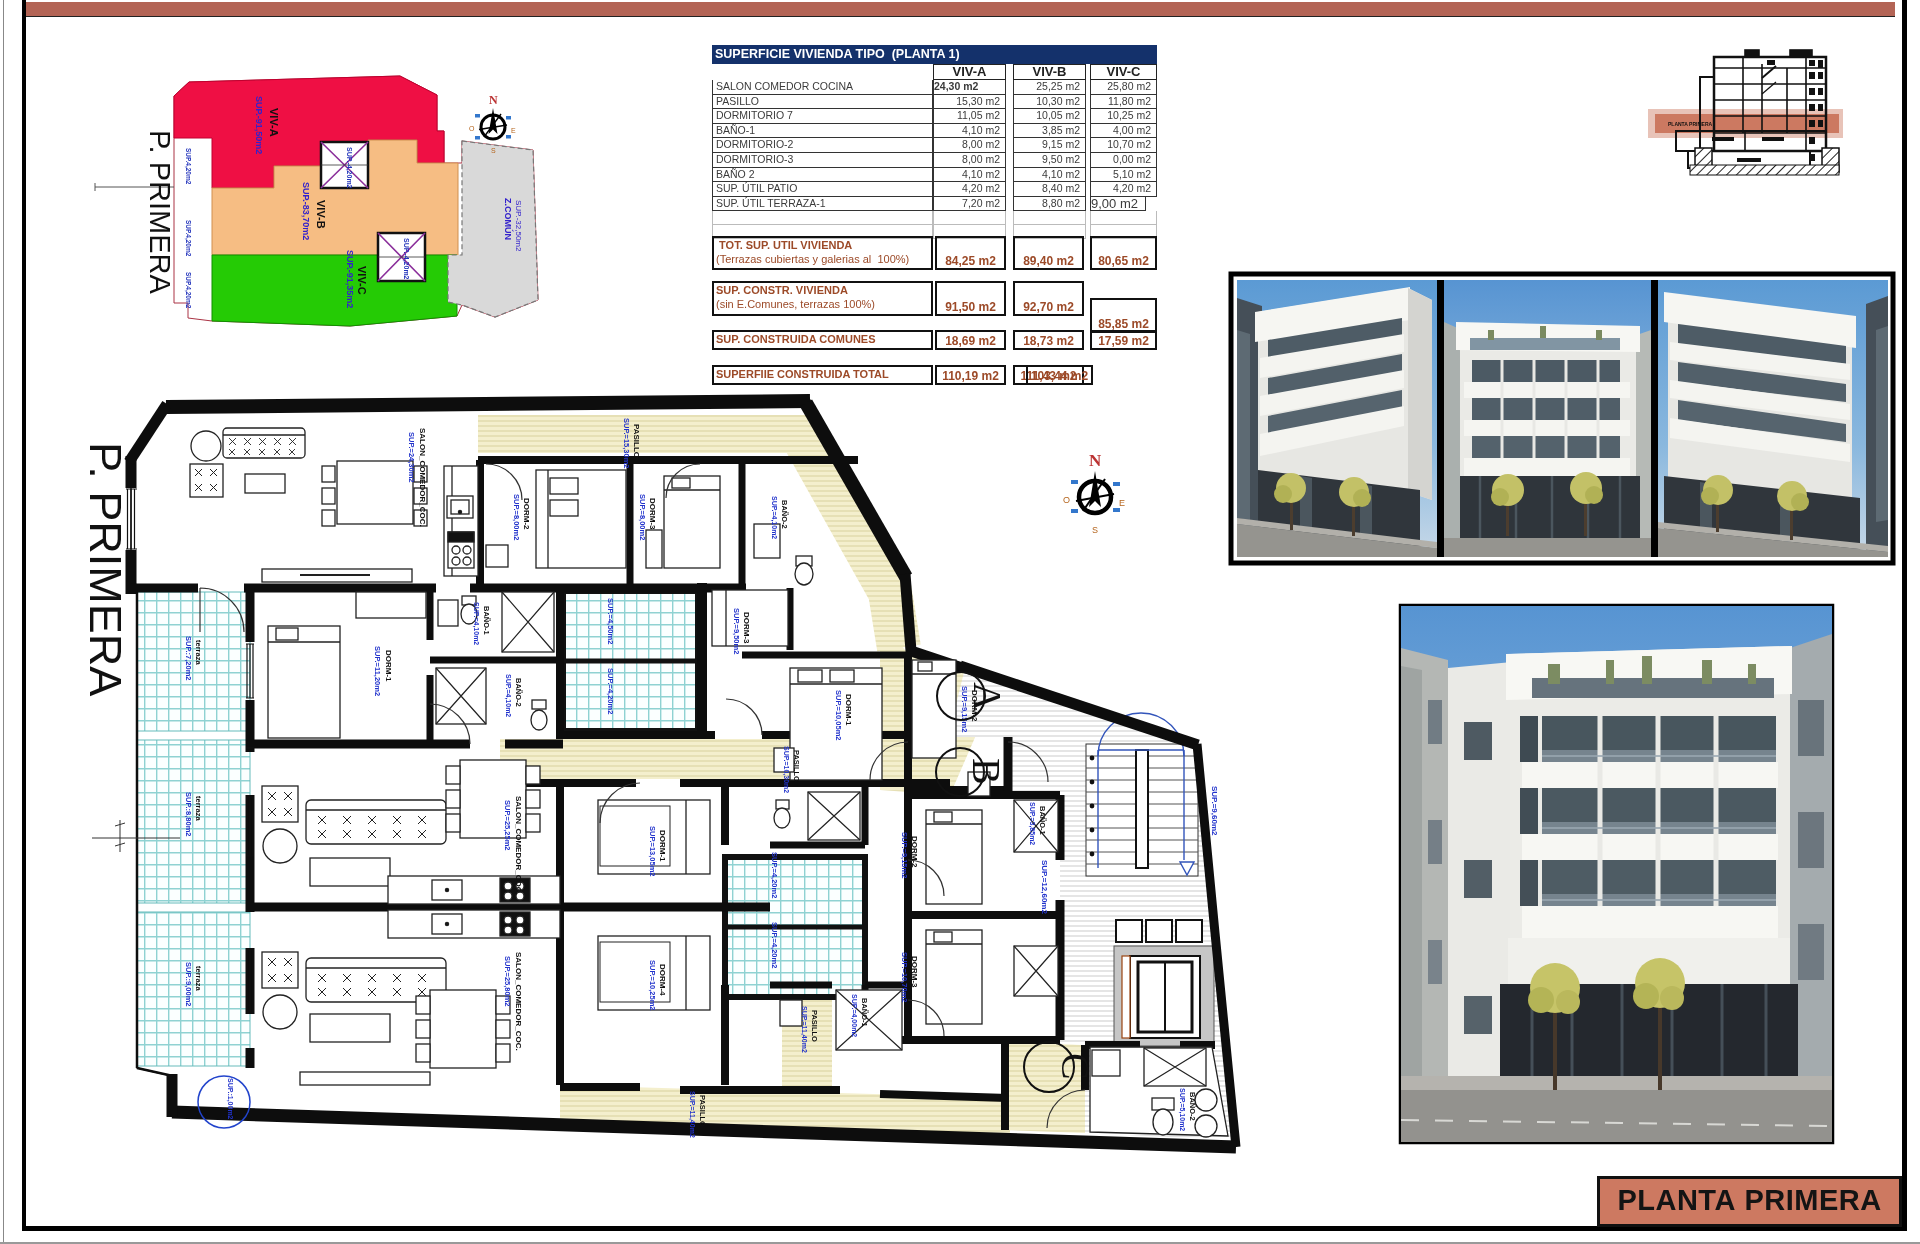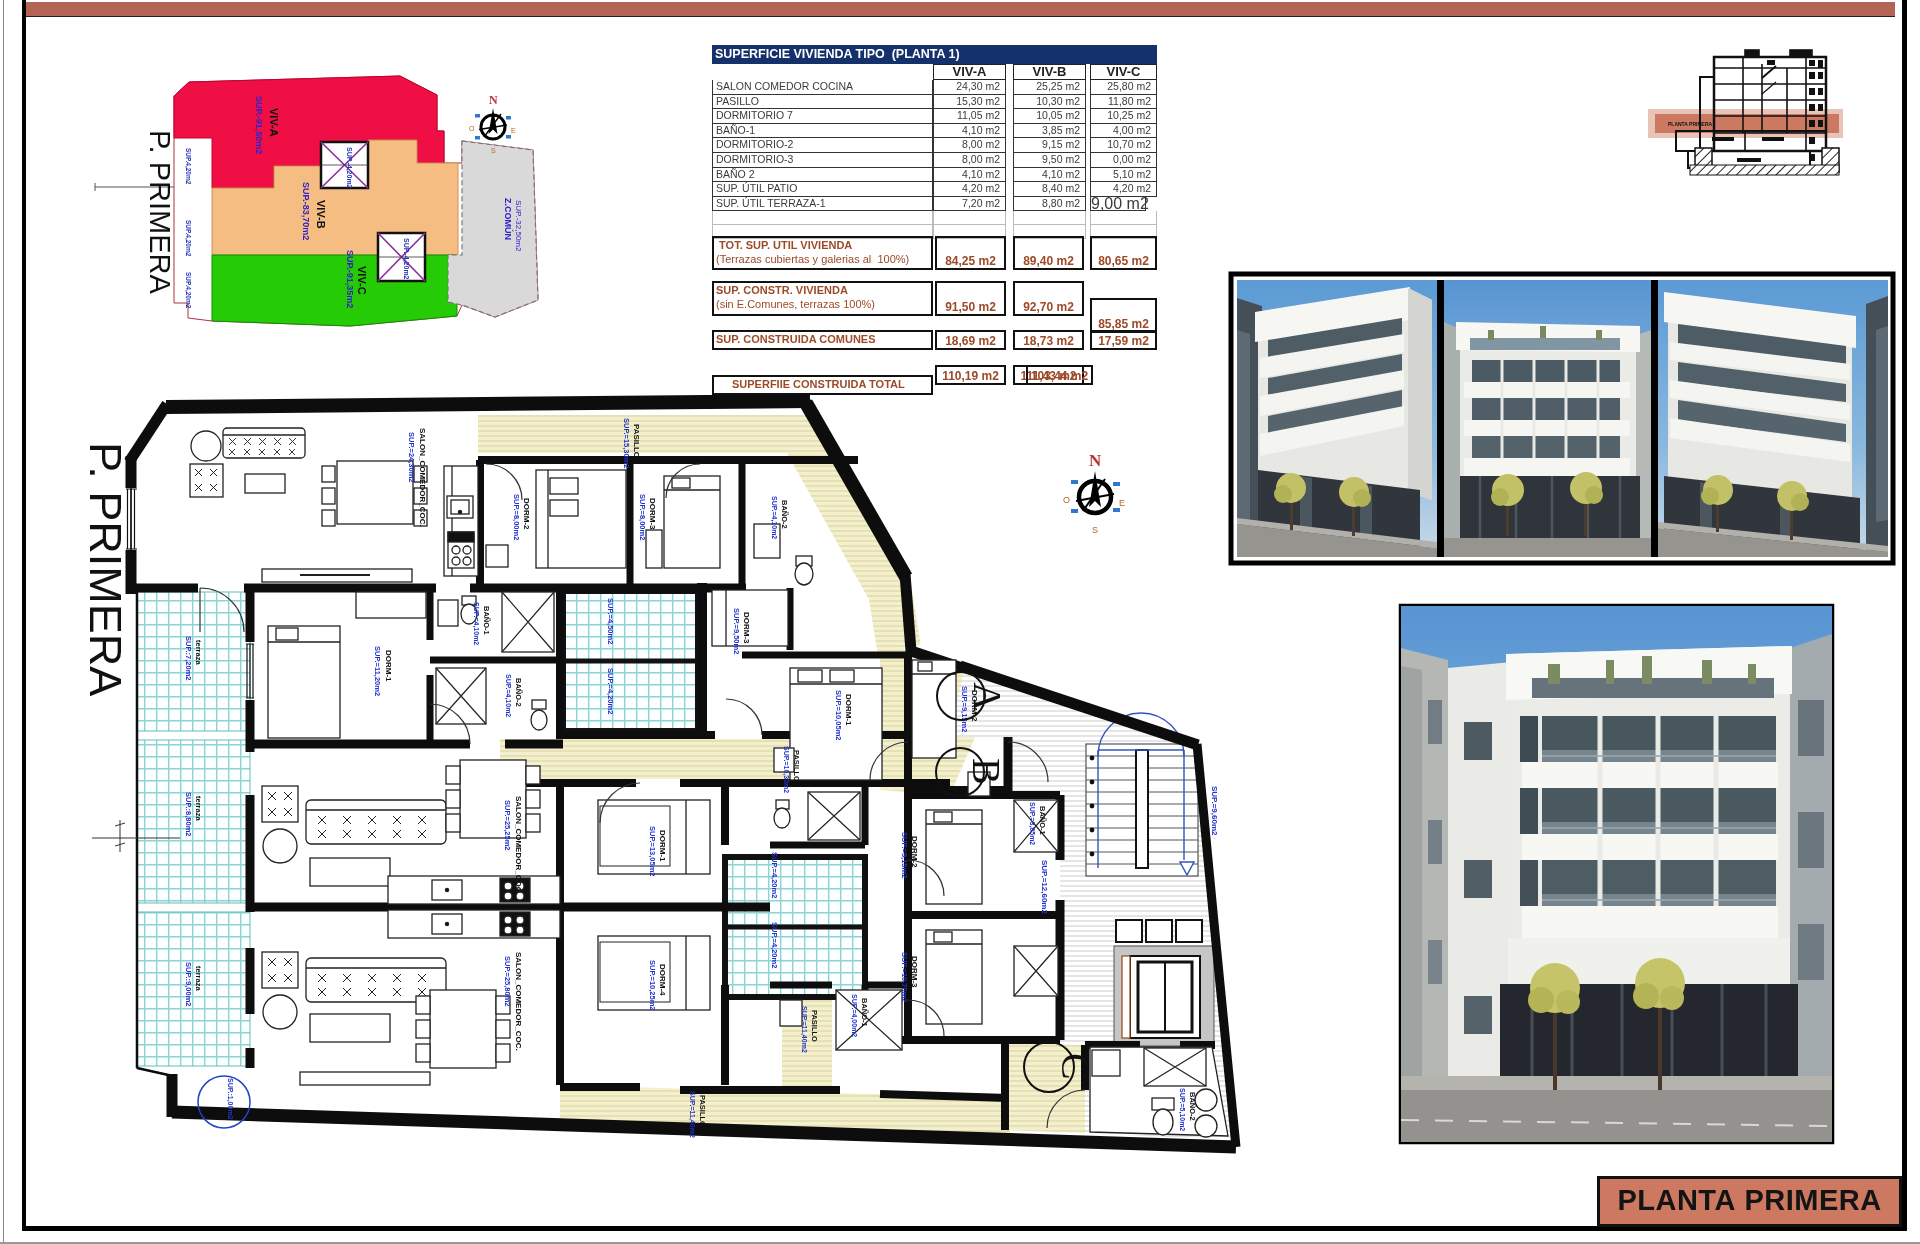--- a/index.html
+++ b/index.html
@@ -25,21 +25,21 @@
 
 <div class="abs nav" style="left:712px;top:45px;width:445px;height:19px;font-size:12.5px;">
       <span style="position:absolute;left:3px;top:2px;">SUPERFICIE VIVIENDA TIPO&nbsp;&nbsp;(PLANTA 1)</span>
     </div>
 
 <div id="tbl"></div>
 <div class="abs" style="left: 933px; top: 64px; width: 73px; height: 16px; border: 1.5px solid rgb(34, 34, 34); box-sizing: border-box; text-align: center; font-size: 13px; font-weight: bold; color: rgb(34, 34, 34); line-height: 14px;">VIV-A</div>
     <div class="abs" style="left: 1013px; top: 64px; width: 73px; height: 16px; border: 1.5px solid rgb(34, 34, 34); box-sizing: border-box; text-align: center; font-size: 13px; font-weight: bold; color: rgb(34, 34, 34); line-height: 14px;">VIV-B</div>
     <div class="abs" style="left: 1090px; top: 64px; width: 67px; height: 16px; border: 1.5px solid rgb(34, 34, 34); box-sizing: border-box; text-align: center; font-size: 13px; font-weight: bold; color: rgb(34, 34, 34); line-height: 14px;">VIV-C</div>
     <div class="abs" style="left: 712px; top: 80px; width: 221px; height: 14.6px; border-right: 1px solid rgb(51, 51, 51); border-bottom: 1px solid rgb(51, 51, 51); border-left: 1px solid rgb(51, 51, 51); border-image: initial; border-top: none; box-sizing: border-box; font-size: 10.5px; color: rgb(59, 59, 59); padding-left: 3px; line-height: 13px;">SALON COMEDOR COCINA</div>
-    <div class="abs" style="left: 933px; top: 80px; width: 73px; height: 14.6px; border-right: 1px solid rgb(51, 51, 51); border-bottom: 1px solid rgb(51, 51, 51); border-left: 1px solid rgb(51, 51, 51); border-image: initial; border-top: none; box-sizing: border-box; font-size: 10.5px; color: rgb(59, 59, 59); text-align: right; padding-right: 5px; line-height: 13px;">24,30&nbsp;m2</div>
+    <div class="abs" style="left: 933px; top: 80px; width: 73px; height: 14.6px; border-right: 1px solid rgb(51, 51, 51); border-bottom: 1px solid rgb(51, 51, 51); border-left: 1px solid rgb(51, 51, 51); border-image: initial; border-top: none; box-sizing: border-box; font-size: 10.5px; color: rgb(59, 59, 59); padding-right: 5px; line-height: 13px; font-weight: bold;">24,30&nbsp;m2</div>
     <div class="abs" style="left: 1013px; top: 80px; width: 73px; height: 14.6px; border-right: 1px solid rgb(51, 51, 51); border-bottom: 1px solid rgb(51, 51, 51); border-left: 1px solid rgb(51, 51, 51); border-image: initial; border-top: none; box-sizing: border-box; font-size: 10.5px; color: rgb(59, 59, 59); text-align: right; padding-right: 5px; line-height: 13px;">25,25&nbsp;m2</div>
     <div class="abs" style="left: 1090px; top: 80px; width: 67px; height: 14.6px; border-right: 1px solid rgb(51, 51, 51); border-bottom: 1px solid rgb(51, 51, 51); border-left: 1px solid rgb(51, 51, 51); border-image: initial; border-top: none; box-sizing: border-box; font-size: 10.5px; color: rgb(59, 59, 59); text-align: right; padding-right: 5px; line-height: 13px;">25,80&nbsp;m2</div>
     <div class="abs" style="left: 712px; top: 94.6px; width: 221px; height: 14.6px; border-right: 1px solid rgb(51, 51, 51); border-bottom: 1px solid rgb(51, 51, 51); border-left: 1px solid rgb(51, 51, 51); border-image: initial; border-top: none; box-sizing: border-box; font-size: 10.5px; color: rgb(59, 59, 59); padding-left: 3px; line-height: 13px;">PASILLO</div>
     <div class="abs" style="left: 933px; top: 94.6px; width: 73px; height: 14.6px; border-right: 1px solid rgb(51, 51, 51); border-bottom: 1px solid rgb(51, 51, 51); border-left: 1px solid rgb(51, 51, 51); border-image: initial; border-top: none; box-sizing: border-box; font-size: 10.5px; color: rgb(59, 59, 59); text-align: right; padding-right: 5px; line-height: 13px;">15,30&nbsp;m2</div>
     <div class="abs" style="left: 1013px; top: 94.6px; width: 73px; height: 14.6px; border-right: 1px solid rgb(51, 51, 51); border-bottom: 1px solid rgb(51, 51, 51); border-left: 1px solid rgb(51, 51, 51); border-image: initial; border-top: none; box-sizing: border-box; font-size: 10.5px; color: rgb(59, 59, 59); text-align: right; padding-right: 5px; line-height: 13px;">10,30&nbsp;m2</div>
     <div class="abs" style="left: 1090px; top: 94.6px; width: 67px; height: 14.6px; border-right: 1px solid rgb(51, 51, 51); border-bottom: 1px solid rgb(51, 51, 51); border-left: 1px solid rgb(51, 51, 51); border-image: initial; border-top: none; box-sizing: border-box; font-size: 10.5px; color: rgb(59, 59, 59); text-align: right; padding-right: 5px; line-height: 13px;">11,80&nbsp;m2</div>
     <div class="abs" style="left: 712px; top: 109.2px; width: 221px; height: 14.6px; border-right: 1px solid rgb(51, 51, 51); border-bottom: 1px solid rgb(51, 51, 51); border-left: 1px solid rgb(51, 51, 51); border-image: initial; border-top: none; box-sizing: border-box; font-size: 10.5px; color: rgb(59, 59, 59); padding-left: 3px; line-height: 13px;">DORMITORIO 7</div>
     <div class="abs" style="left: 933px; top: 109.2px; width: 73px; height: 14.6px; border-right: 1px solid rgb(51, 51, 51); border-bottom: 1px solid rgb(51, 51, 51); border-left: 1px solid rgb(51, 51, 51); border-image: initial; border-top: none; box-sizing: border-box; font-size: 10.5px; color: rgb(59, 59, 59); text-align: right; padding-right: 5px; line-height: 13px;">11,05&nbsp;m2</div>
     <div class="abs" style="left: 1013px; top: 109.2px; width: 73px; height: 14.6px; border-right: 1px solid rgb(51, 51, 51); border-bottom: 1px solid rgb(51, 51, 51); border-left: 1px solid rgb(51, 51, 51); border-image: initial; border-top: none; box-sizing: border-box; font-size: 10.5px; color: rgb(59, 59, 59); text-align: right; padding-right: 5px; line-height: 13px;">10,05&nbsp;m2</div>
     <div class="abs" style="left: 1090px; top: 109.2px; width: 67px; height: 14.6px; border-right: 1px solid rgb(51, 51, 51); border-bottom: 1px solid rgb(51, 51, 51); border-left: 1px solid rgb(51, 51, 51); border-image: initial; border-top: none; box-sizing: border-box; font-size: 10.5px; color: rgb(59, 59, 59); text-align: right; padding-right: 5px; line-height: 13px;">10,25&nbsp;m2</div>
@@ -59,42 +59,42 @@
     <div class="abs" style="left: 933px; top: 167.6px; width: 73px; height: 14.6px; border-right: 1px solid rgb(51, 51, 51); border-bottom: 1px solid rgb(51, 51, 51); border-left: 1px solid rgb(51, 51, 51); border-image: initial; border-top: none; box-sizing: border-box; font-size: 10.5px; color: rgb(59, 59, 59); text-align: right; padding-right: 5px; line-height: 13px;">4,10&nbsp;m2</div>
     <div class="abs" style="left: 1013px; top: 167.6px; width: 73px; height: 14.6px; border-right: 1px solid rgb(51, 51, 51); border-bottom: 1px solid rgb(51, 51, 51); border-left: 1px solid rgb(51, 51, 51); border-image: initial; border-top: none; box-sizing: border-box; font-size: 10.5px; color: rgb(59, 59, 59); text-align: right; padding-right: 5px; line-height: 13px;">4,10&nbsp;m2</div>
     <div class="abs" style="left: 1090px; top: 167.6px; width: 67px; height: 14.6px; border-right: 1px solid rgb(51, 51, 51); border-bottom: 1px solid rgb(51, 51, 51); border-left: 1px solid rgb(51, 51, 51); border-image: initial; border-top: none; box-sizing: border-box; font-size: 10.5px; color: rgb(59, 59, 59); text-align: right; padding-right: 5px; line-height: 13px;">5,10&nbsp;m2</div>
     <div class="abs" style="left: 712px; top: 182.2px; width: 221px; height: 14.6px; border-right: 1px solid rgb(51, 51, 51); border-bottom: 1px solid rgb(51, 51, 51); border-left: 1px solid rgb(51, 51, 51); border-image: initial; border-top: none; box-sizing: border-box; font-size: 10.5px; color: rgb(59, 59, 59); padding-left: 3px; line-height: 13px;">SUP. ÚTIL PATIO</div>
     <div class="abs" style="left: 933px; top: 182.2px; width: 73px; height: 14.6px; border-right: 1px solid rgb(51, 51, 51); border-bottom: 1px solid rgb(51, 51, 51); border-left: 1px solid rgb(51, 51, 51); border-image: initial; border-top: none; box-sizing: border-box; font-size: 10.5px; color: rgb(59, 59, 59); text-align: right; padding-right: 5px; line-height: 13px;">4,20&nbsp;m2</div>
     <div class="abs" style="left: 1013px; top: 182.2px; width: 73px; height: 14.6px; border-right: 1px solid rgb(51, 51, 51); border-bottom: 1px solid rgb(51, 51, 51); border-left: 1px solid rgb(51, 51, 51); border-image: initial; border-top: none; box-sizing: border-box; font-size: 10.5px; color: rgb(59, 59, 59); text-align: right; padding-right: 5px; line-height: 13px;">8,40&nbsp;m2</div>
     <div class="abs" style="left: 1090px; top: 182.2px; width: 67px; height: 14.6px; border-right: 1px solid rgb(51, 51, 51); border-bottom: 1px solid rgb(51, 51, 51); border-left: 1px solid rgb(51, 51, 51); border-image: initial; border-top: none; box-sizing: border-box; font-size: 10.5px; color: rgb(59, 59, 59); text-align: right; padding-right: 5px; line-height: 13px;">4,20&nbsp;m2</div>
     <div class="abs" style="left: 712px; top: 196.8px; width: 221px; height: 14.6px; border-right: 1px solid rgb(51, 51, 51); border-bottom: 1px solid rgb(51, 51, 51); border-left: 1px solid rgb(51, 51, 51); border-image: initial; border-top: none; box-sizing: border-box; font-size: 10.5px; color: rgb(59, 59, 59); padding-left: 3px; line-height: 13px;">SUP. ÚTIL TERRAZA-1</div>
     <div class="abs" style="left: 933px; top: 196.8px; width: 73px; height: 14.6px; border-right: 1px solid rgb(51, 51, 51); border-bottom: 1px solid rgb(51, 51, 51); border-left: 1px solid rgb(51, 51, 51); border-image: initial; border-top: none; box-sizing: border-box; font-size: 10.5px; color: rgb(59, 59, 59); text-align: right; padding-right: 5px; line-height: 13px;">7,20&nbsp;m2</div>
     <div class="abs" style="left: 1013px; top: 196.8px; width: 73px; height: 14.6px; border-right: 1px solid rgb(51, 51, 51); border-bottom: 1px solid rgb(51, 51, 51); border-left: 1px solid rgb(51, 51, 51); border-image: initial; border-top: none; box-sizing: border-box; font-size: 10.5px; color: rgb(59, 59, 59); text-align: right; padding-right: 5px; line-height: 13px;">8,80&nbsp;m2</div>
-    <div class="abs" style="left: 1090px; top: 196.8px; width: 56px; height: 14.6px; border-right: 1px solid rgb(51, 51, 51); border-bottom: 1px solid rgb(51, 51, 51); border-left: 1px solid rgb(51, 51, 51); border-image: initial; border-top: none; box-sizing: border-box; font-size: 16px; color: rgb(59, 59, 59); text-align: left; padding-right: 5px; line-height: 13px;">9,00&nbsp;m2</div>
+    <div class="abs" style="left: 1090px; top: 196.8px; width: 56px; height: 14.6px; border-right: 1px solid rgb(51, 51, 51); border-bottom: 1px solid rgb(51, 51, 51); border-left: 1px solid rgb(51, 51, 51); border-image: initial; border-top: none; box-sizing: border-box; font-size: 13px; color: rgb(59, 59, 59); text-align: left; padding-right: 5px; line-height: 13px;">9,00&nbsp;m2</div>
     <div class="abs" style="left: 712px; top: 211.4px; width: 221px; height: 14px; border-right: 1px solid rgb(187, 187, 187); border-bottom: 1px solid rgb(187, 187, 187); border-left: 1px solid rgb(187, 187, 187); border-image: initial; border-top: none; box-sizing: border-box;"></div>
     <div class="abs" style="left: 933px; top: 211.4px; width: 73px; height: 14px; border-right: 1px solid rgb(187, 187, 187); border-bottom: 1px solid rgb(187, 187, 187); border-left: 1px solid rgb(187, 187, 187); border-image: initial; border-top: none; box-sizing: border-box;"></div>
     <div class="abs" style="left: 1013px; top: 211.4px; width: 73px; height: 14px; border-right: 1px solid rgb(187, 187, 187); border-bottom: 1px solid rgb(187, 187, 187); border-left: 1px solid rgb(187, 187, 187); border-image: initial; border-top: none; box-sizing: border-box;"></div>
     <div class="abs" style="left: 1090px; top: 211.4px; width: 67px; height: 14px; border-right: 1px solid rgb(187, 187, 187); border-bottom: 1px solid rgb(187, 187, 187); border-left: 1px solid rgb(187, 187, 187); border-image: initial; border-top: none; box-sizing: border-box;"></div>
     <div class="abs" style="left: 712px; top: 225.4px; width: 221px; height: 14px; border-right: 1px solid rgb(187, 187, 187); border-bottom: 1px solid rgb(187, 187, 187); border-left: 1px solid rgb(187, 187, 187); border-image: initial; border-top: none; box-sizing: border-box;"></div>
     <div class="abs" style="left: 933px; top: 225.4px; width: 73px; height: 14px; border-right: 1px solid rgb(187, 187, 187); border-bottom: 1px solid rgb(187, 187, 187); border-left: 1px solid rgb(187, 187, 187); border-image: initial; border-top: none; box-sizing: border-box;"></div>
     <div class="abs" style="left: 1013px; top: 225.4px; width: 73px; height: 14px; border-right: 1px solid rgb(187, 187, 187); border-bottom: 1px solid rgb(187, 187, 187); border-left: 1px solid rgb(187, 187, 187); border-image: initial; border-top: none; box-sizing: border-box;"></div>
     <div class="abs" style="left: 1090px; top: 225.4px; width: 67px; height: 14px; border-right: 1px solid rgb(187, 187, 187); border-bottom: 1px solid rgb(187, 187, 187); border-left: 1px solid rgb(187, 187, 187); border-image: initial; border-top: none; box-sizing: border-box;"></div>
     <div class="abs" style="left: 712px; top: 236px; width: 221px; height: 34px; border: 2px solid rgb(17, 17, 17); box-sizing: border-box; font-size: 11px; color: rgb(156, 74, 40); padding-left: 2px; line-height: 14px;">&nbsp;<b>TOT. SUP. UTIL VIVIENDA</b><br>(Terrazas cubiertas y galerias al&nbsp; 100%)</div>
     <div class="abs" style="left: 935px; top: 236px; width: 71px; height: 34px; border: 2px solid rgb(17, 17, 17); box-sizing: border-box; font-size: 12px; font-weight: bold; color: rgb(156, 74, 40); text-align: center; display: flex; align-items: flex-end; justify-content: center;">84,25&nbsp;m2</div>
     <div class="abs" style="left: 1013px; top: 236px; width: 71px; height: 34px; border: 2px solid rgb(17, 17, 17); box-sizing: border-box; font-size: 12px; font-weight: bold; color: rgb(156, 74, 40); text-align: center; display: flex; align-items: flex-end; justify-content: center;">89,40&nbsp;m2</div>
     <div class="abs" style="left: 1090px; top: 236px; width: 67px; height: 34px; border: 2px solid rgb(17, 17, 17); box-sizing: border-box; font-size: 12px; font-weight: bold; color: rgb(156, 74, 40); text-align: center; display: flex; align-items: flex-end; justify-content: center;">80,65&nbsp;m2</div>
     <div class="abs" style="left: 712px; top: 281px; width: 221px; height: 35px; border: 2px solid rgb(17, 17, 17); box-sizing: border-box; font-size: 11px; color: rgb(156, 74, 40); padding-left: 2px; line-height: 14px;"><b>SUP. CONSTR. VIVIENDA</b><br>(sin E.Comunes, terrazas 100%)</div>
     <div class="abs" style="left: 935px; top: 281px; width: 71px; height: 35px; border: 2px solid rgb(17, 17, 17); box-sizing: border-box; font-size: 12px; font-weight: bold; color: rgb(156, 74, 40); text-align: center; display: flex; align-items: flex-end; justify-content: center;">91,50&nbsp;m2</div>
     <div class="abs" style="left: 1013px; top: 281px; width: 71px; height: 35px; border: 2px solid rgb(17, 17, 17); box-sizing: border-box; font-size: 12px; font-weight: bold; color: rgb(156, 74, 40); text-align: center; display: flex; align-items: flex-end; justify-content: center;">92,70&nbsp;m2</div>
     <div class="abs" style="left: 1090px; top: 298px; width: 67px; height: 35px; border: 2px solid rgb(17, 17, 17); box-sizing: border-box; font-size: 12px; font-weight: bold; color: rgb(156, 74, 40); text-align: center; display: flex; align-items: flex-end; justify-content: center;">85,85&nbsp;m2</div>
     <div class="abs" style="left: 712px; top: 330px; width: 221px; height: 20px; border: 2px solid rgb(17, 17, 17); box-sizing: border-box; font-size: 11px; color: rgb(156, 74, 40); padding-left: 2px; line-height: 14px;"><b>SUP. CONSTRUIDA COMUNES</b></div>
     <div class="abs" style="left: 935px; top: 330px; width: 71px; height: 20px; border: 2px solid rgb(17, 17, 17); box-sizing: border-box; font-size: 12px; font-weight: bold; color: rgb(156, 74, 40); text-align: center; display: flex; align-items: flex-end; justify-content: center;">18,69&nbsp;m2</div>
     <div class="abs" style="left: 1013px; top: 330px; width: 71px; height: 20px; border: 2px solid rgb(17, 17, 17); box-sizing: border-box; font-size: 12px; font-weight: bold; color: rgb(156, 74, 40); text-align: center; display: flex; align-items: flex-end; justify-content: center;">18,73&nbsp;m2</div>
     <div class="abs" style="left: 1090px; top: 330px; width: 67px; height: 20px; border: 2px solid rgb(17, 17, 17); box-sizing: border-box; font-size: 12px; font-weight: bold; color: rgb(156, 74, 40); text-align: center; display: flex; align-items: flex-end; justify-content: center;">17,59&nbsp;m2</div>
-    <div class="abs" style="left: 712px; top: 375px; width: 221px; height: 20px; border: 2px solid rgb(17, 17, 17); box-sizing: border-box; font-size: 11px; color: rgb(156, 74, 40); padding-left: 18px; line-height: 14px;"><b>SUPERFIIE CONSTRUIDA TOTAL</b></div>
+    <div class="abs" style="left: 712px; top: 365px; width: 221px; height: 20px; border: 2px solid rgb(17, 17, 17); box-sizing: border-box; font-size: 11px; color: rgb(156, 74, 40); padding-left: 2px; line-height: 14px;"><b>SUPERFIIE CONSTRUIDA TOTAL</b></div>
     <div class="abs" style="left: 935px; top: 365px; width: 71px; height: 20px; border: 2px solid rgb(17, 17, 17); box-sizing: border-box; font-size: 12px; font-weight: bold; color: rgb(156, 74, 40); text-align: center; display: flex; align-items: flex-end; justify-content: center;">110,19&nbsp;m2</div>
     <div class="abs" style="left: 1013px; top: 365px; width: 71px; height: 20px; border: 2px solid rgb(17, 17, 17); box-sizing: border-box; font-size: 12px; font-weight: bold; color: rgb(156, 74, 40); text-align: center; display: flex; align-items: flex-end; justify-content: center;">111,43&nbsp;m2</div>
     <div class="abs" style="left: 1026px; top: 365px; width: 67px; height: 20px; border: 2px solid rgb(17, 17, 17); box-sizing: border-box; font-size: 12px; font-weight: bold; color: rgb(156, 74, 40); text-align: center; display: flex; align-items: flex-end; justify-content: center;">103,44&nbsp;m2</div>
 
 <svg class="abs" style="left:0;top:0" width="1920" height="1244" viewBox="0 0 1920 1244">
 <defs>
 <pattern id="hy" width="6" height="5" patternUnits="userSpaceOnUse">
           <rect width="6" height="5" fill="#f4efcd"></rect>
           <line x1="0" y1="1" x2="6" y2="1" stroke="#dcd5a2" stroke-width="1.1"></line>
         </pattern>

